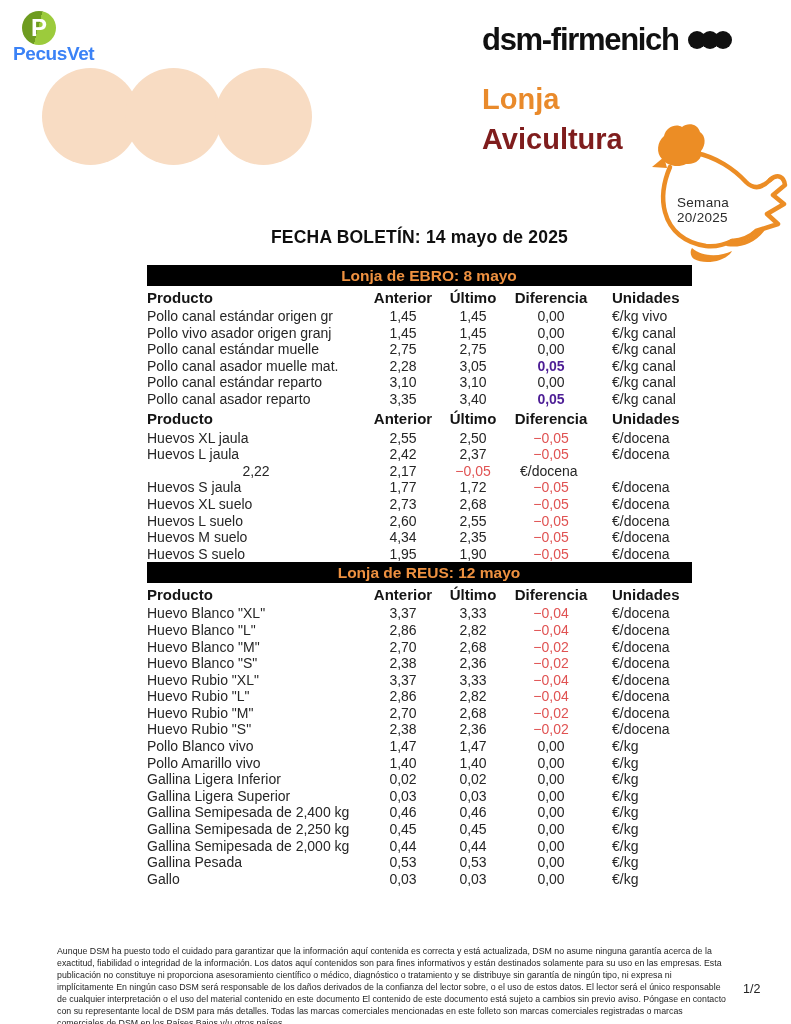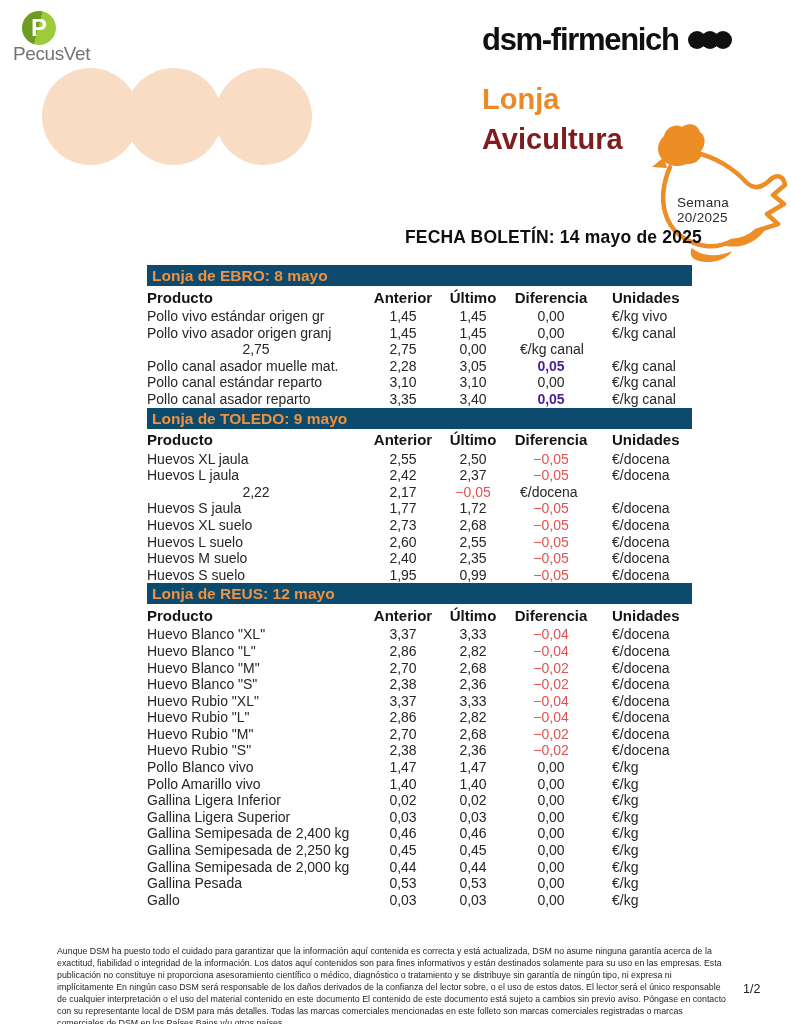--- a/index.html
+++ b/index.html
@@ -10,22 +10,22 @@
 
   
   .pv-logo {
     position:absolute; left:22px; top:11px; width:34px; height:34px;
     border-radius:50%;
     background:linear-gradient(105deg,#6E9C20 48%,#9CCB3C 48%);
     display:flex; align-items:center; justify-content:center;
   }
   .pv-logo span { color:#fff; font-weight:bold; font-size:24px; line-height:1; }
   .pv-name {
-    position:absolute; left:13px; top:43px; font-size:19px; font-weight:normal;
-    color:#737373; letter-spacing:-0.4px;
+    position:absolute; left:13px; top:43px; font-size:19px; font-weight:bold;
+    color:#3b82f6; letter-spacing:-0.4px;
   }
 
   
   .peach-circle {
     position:absolute; top:68px; width:97px; height:97px; border-radius:50%;
     background:#F8DCC3;
   }
   .pc1 { left:42px; } .pc2 { left:125px; } .pc3 { left:215px; }
 
   
@@ -44,30 +44,31 @@
   
   .chicken { position:absolute; left:640px; top:115px; width:151px; height:160px; }
   .chicken svg { display:block; }
   .week-badge {
     position:absolute; left:37px; top:80px; width:81px; 
     font-size:13.5px; line-height:15px; color:#2B2B2B; letter-spacing:0.3px;
   }
 
   
   .fecha {
-    position:absolute; left:157px; top:227px; width:545px; text-align:right;
+    position:absolute; left:147px; top:227px; width:545px; text-align:center;
     font-size:17.5px; font-weight:bold; color:#0F0F0F; letter-spacing:0.2px;
   }
 
   
   .tables { position:absolute; left:147px; top:265px; width:545px; }
   .section-banner {
-    height:21px; line-height:21px; background:#0c4a6e; color:#EE9140;
-    font-weight:bold; font-size:15.5px; padding-left:5px; box-sizing:border-box;
+    height:21px; line-height:21px; background:#000000; color:#EE9140;
+    font-weight:bold; font-size:15.5px; padding-left:19px; box-sizing:border-box;
     white-space:nowrap;
+    text-align:center;
   }
   .row { display:grid; grid-template-columns:218px 76px 64px 92px 95px; }
   .row.head { height:22px; align-items:center; font-weight:bold; font-size:15px; color:#151515; }
   .row.data { height:16.6px; line-height:16.6px; font-size:14px; color:#262626; }
   .cell { white-space:nowrap; overflow:visible; }
   .cell.c1, .cell.c2, .cell.c3 { text-align:center; }
   .cell.c4 { padding-left:15px; }
   .cell.diff.pos { color:#4c1d95;font-weight:bold; }
   .cell.diff.neg { color:#E05252; }
 
@@ -130,34 +131,35 @@
       <section class="price-section">
         <div class="section-banner">Lonja de EBRO: 8 mayo</div>
         <div class="row head">
           <div class="cell c0">Producto</div>
           <div class="cell c1">Anterior</div>
           <div class="cell c2">Último</div>
           <div class="cell c3">Diferencia</div>
           <div class="cell c4">Unidades</div>
         </div>
         <div class="row data">
-          <div class="cell c0">Pollo vivo estándar origen gr</div>
+          <div class="cell c0">Pollo canal estándar origen gr</div>
           <div class="cell c1">1,45</div>
           <div class="cell c2">1,45</div>
           <div class="cell c3 diff zero">0,00</div>
           <div class="cell c4">€/kg vivo</div>
         </div>
         <div class="row data">
           <div class="cell c0">Pollo vivo asador origen granj</div>
           <div class="cell c1">1,45</div>
           <div class="cell c2">1,45</div>
           <div class="cell c3 diff zero">0,00</div>
           <div class="cell c4">€/kg canal</div>
         </div>
         <div class="row data">
+          <div class="cell c0">Pollo canal estándar muelle</div>
           <div class="cell c1">2,75</div>
           <div class="cell c2">2,75</div>
           <div class="cell c3 diff zero">0,00</div>
           <div class="cell c4">€/kg canal</div>
         </div>
         <div class="row data">
           <div class="cell c0">Pollo canal asador muelle mat.</div>
           <div class="cell c1">2,28</div>
           <div class="cell c2">3,05</div>
           <div class="cell c3 diff pos">0,05</div>
@@ -172,21 +174,20 @@
         </div>
         <div class="row data">
           <div class="cell c0">Pollo canal asador reparto</div>
           <div class="cell c1">3,35</div>
           <div class="cell c2">3,40</div>
           <div class="cell c3 diff pos">0,05</div>
           <div class="cell c4">€/kg canal</div>
         </div>
       </section>
       <section class="price-section">
-        <div class="section-banner">Lonja de TOLEDO: 9 mayo</div>
         <div class="row head">
           <div class="cell c0">Producto</div>
           <div class="cell c1">Anterior</div>
           <div class="cell c2">Último</div>
           <div class="cell c3">Diferencia</div>
           <div class="cell c4">Unidades</div>
         </div>
         <div class="row data">
           <div class="cell c0">Huevos XL jaula</div>
           <div class="cell c1">2,55</div>
@@ -223,29 +224,29 @@
         </div>
         <div class="row data">
           <div class="cell c0">Huevos L suelo</div>
           <div class="cell c1">2,60</div>
           <div class="cell c2">2,55</div>
           <div class="cell c3 diff neg">−0,05</div>
           <div class="cell c4">€/docena</div>
         </div>
         <div class="row data">
           <div class="cell c0">Huevos M suelo</div>
-          <div class="cell c1">2,40</div>
+          <div class="cell c1">4,34</div>
           <div class="cell c2">2,35</div>
           <div class="cell c3 diff neg">−0,05</div>
           <div class="cell c4">€/docena</div>
         </div>
         <div class="row data">
           <div class="cell c0">Huevos S suelo</div>
           <div class="cell c1">1,95</div>
-          <div class="cell c2">0,99</div>
+          <div class="cell c2">1,90</div>
           <div class="cell c3 diff neg">−0,05</div>
           <div class="cell c4">€/docena</div>
         </div>
       </section>
       <section class="price-section">
         <div class="section-banner">Lonja de REUS: 12 mayo</div>
         <div class="row head">
           <div class="cell c0">Producto</div>
           <div class="cell c1">Anterior</div>
           <div class="cell c2">Último</div>

